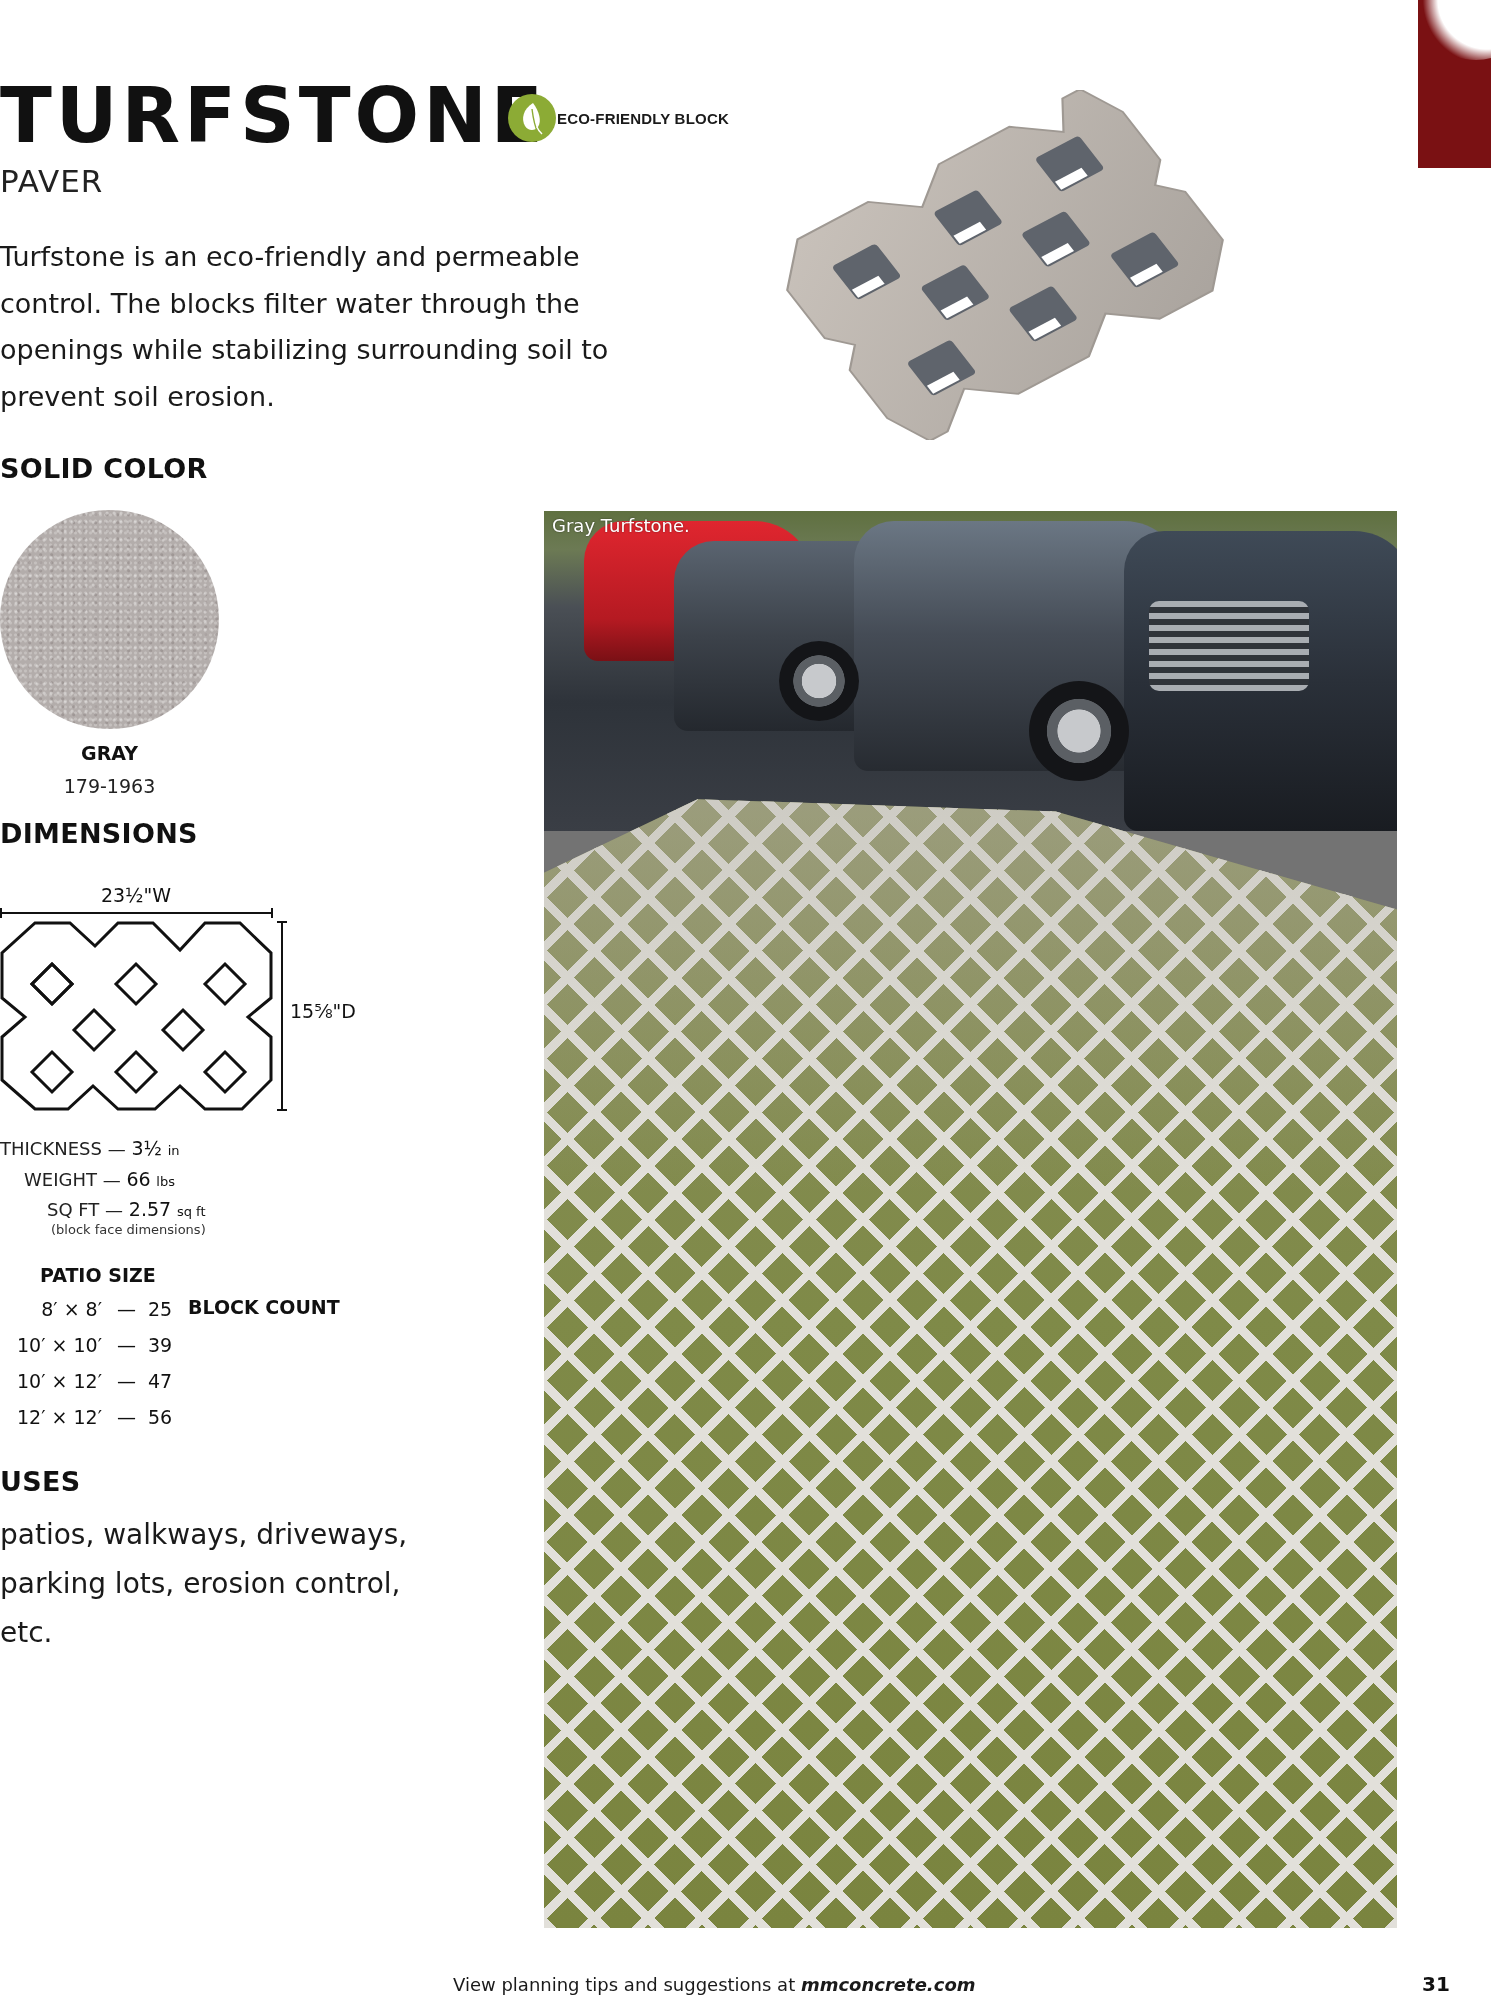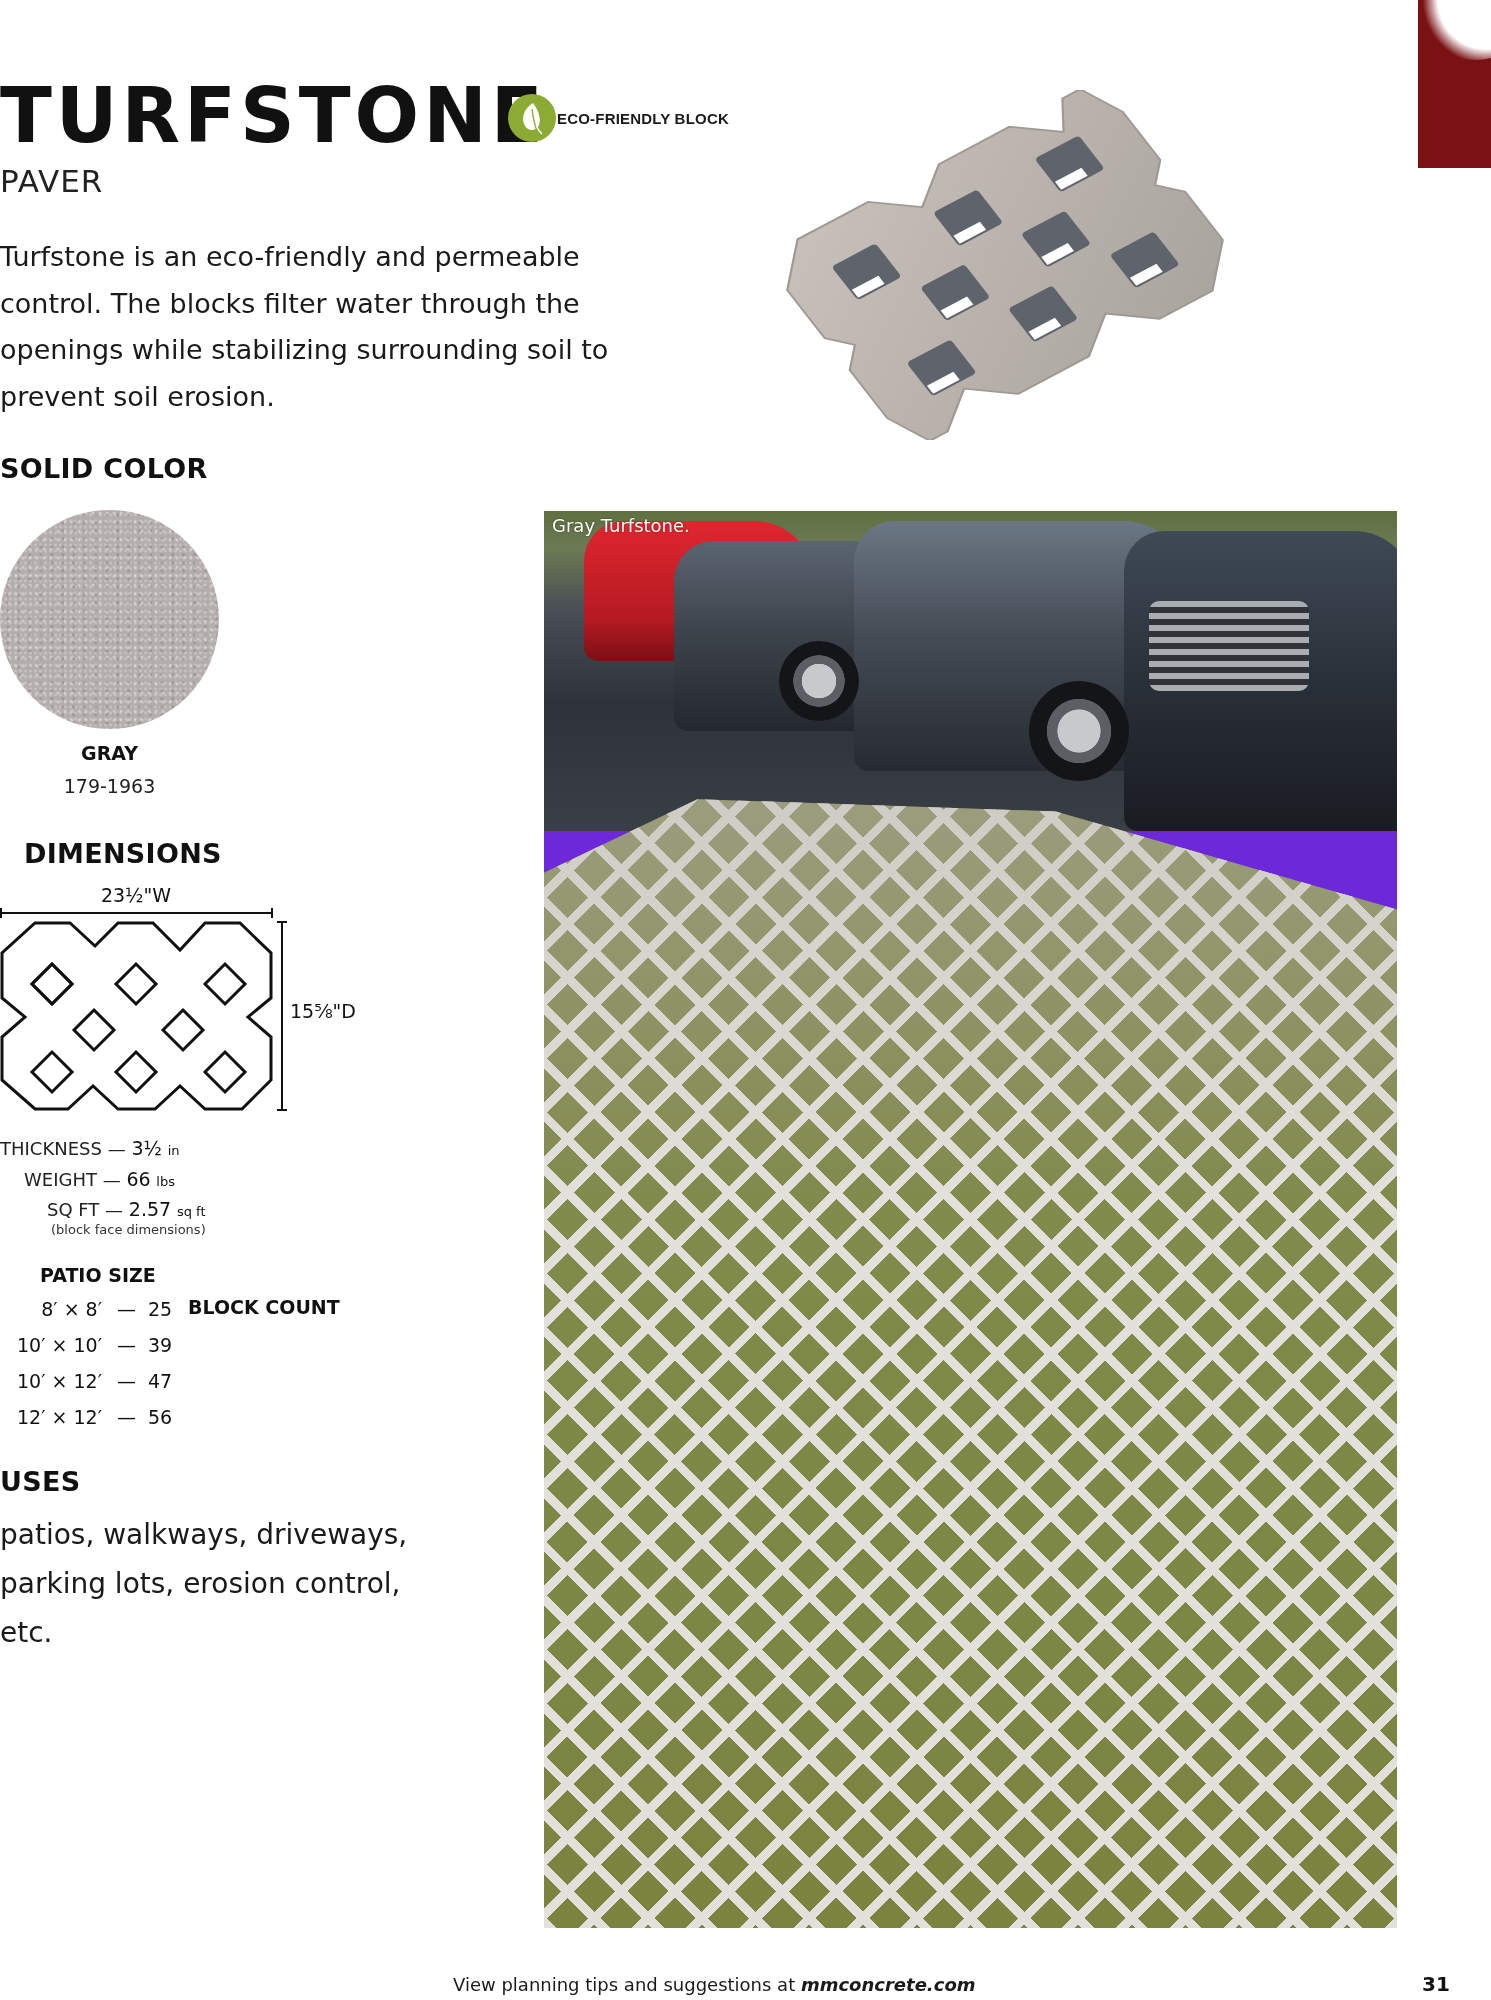--- a/index.html
+++ b/index.html
@@ -39,21 +39,21 @@
     .spec .val { font-size: 19px; color: #111; }
     .spec .unit { font-size: 13px; color: #111; }
     .spec-note { position: absolute; left: 51px; top: 1222px; font-size: 13px; color: #333; }
 
     .patio-head { position: absolute; top: 1264px; font-weight: bold; font-size: 19px; color: #111; padding-left: 40px; }
     .patio-row { position: absolute; font-size: 19px; color: #111; white-space: nowrap; }
     .patio-size { position: absolute; right: 0; text-align: right; width: 110px; }
 
     .uses-text { position: absolute; left: 0; top: 1510px; font-size: 28px; line-height: 49px; color: #1a1a1a; width: 420px; }
 
-    .photo { position: absolute; left: 544px; top: 511px; width: 853px; height: 1417px; overflow: hidden; background: #6d28d9; }
+    .photo { position: absolute; left: 544px; top: 511px; width: 853px; height: 1417px; overflow: hidden; background: #737373; }
     .photo-caption { position: absolute; left: 8px; top: 4px; font-size: 18px; color: #ffffff; text-shadow: 0 0 2px rgba(0,0,0,0.5); z-index: 3; }
     .photo-top { position: absolute; left: 0; top: 0; width: 100%; height: 320px;
       background: linear-gradient(180deg, #5f7040 0%, #6c7a54 12%, #4a4f55 30%, #2e333a 60%, #3a3e45 100%); }
     .car { position: absolute; border-radius: 40px 60px 14px 14px; }
     .car.red { left: 40px; top: 10px; width: 230px; height: 140px; background: linear-gradient(180deg, #e0262f 0%, #b51a22 70%, #7a1015 100%); }
     .car.c1 { left: 130px; top: 30px; width: 320px; height: 190px; background: linear-gradient(180deg, #5a6470 0%, #3c424a 50%, #24282e 100%); }
     .car.c2 { left: 310px; top: 10px; width: 330px; height: 250px; background: linear-gradient(180deg, #6b7784 0%, #454c56 45%, #272b31 100%); }
     .car.c3 { left: 580px; top: 20px; width: 290px; height: 300px; background: linear-gradient(180deg, #3f4a57 0%, #2a3039 50%, #191c21 100%); }
     .grille { position: absolute; left: 605px; top: 90px; width: 160px; height: 90px; border-radius: 10px; background: repeating-linear-gradient(180deg, #a9adb2 0 6px, #30343a 6px 12px); }
     .wheel { position: absolute; border-radius: 50%; background: radial-gradient(circle, #c7c9cc 0 30%, #5b5f64 31% 45%, #141518 46%); }
@@ -123,21 +123,21 @@
       <rect x="282" y="190" width="30" height="10"></rect>
     </g>
   </g>
 </svg>
 
 <h2 class="h2" style="top:455px;">SOLID COLOR</h2>
 <div class="swatch"></div>
 <div class="swatch-name">GRAY</div>
 <div class="swatch-code">179-1963</div>
 
-<h2 class="h2" style="top:840px;padding-left:24px;">DIMENSIONS</h2>
+<h2 class="h2" style="top:820px;">DIMENSIONS</h2>
 <div class="dim-w">23½"W</div>
 <div class="dim-d">15⅝"D</div>
 <svg class="dim-diagram" viewBox="0 0 380 240" style="overflow:visible;">
   <g stroke="#111" stroke-width="2" fill="none">
     <line x1="1" y1="33" x2="272" y2="33"></line>
     <line x1="1" y1="28" x2="1" y2="38"></line>
     <line x1="272" y1="28" x2="272" y2="38"></line>
     <line x1="282" y1="42" x2="282" y2="230"></line>
     <line x1="277" y1="42" x2="287" y2="42"></line>
     <line x1="277" y1="230" x2="287" y2="230"></line>

